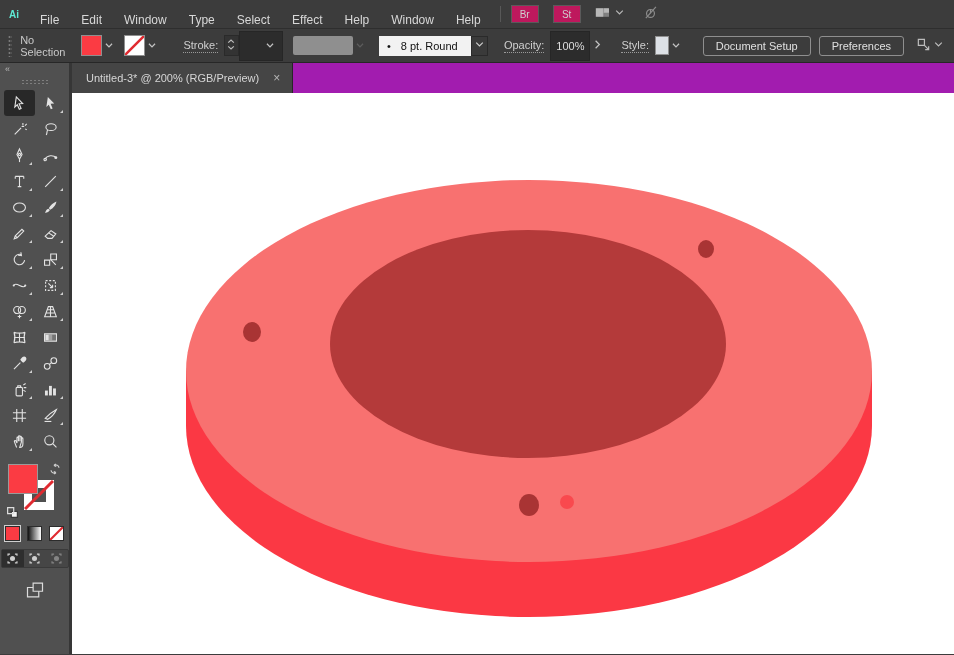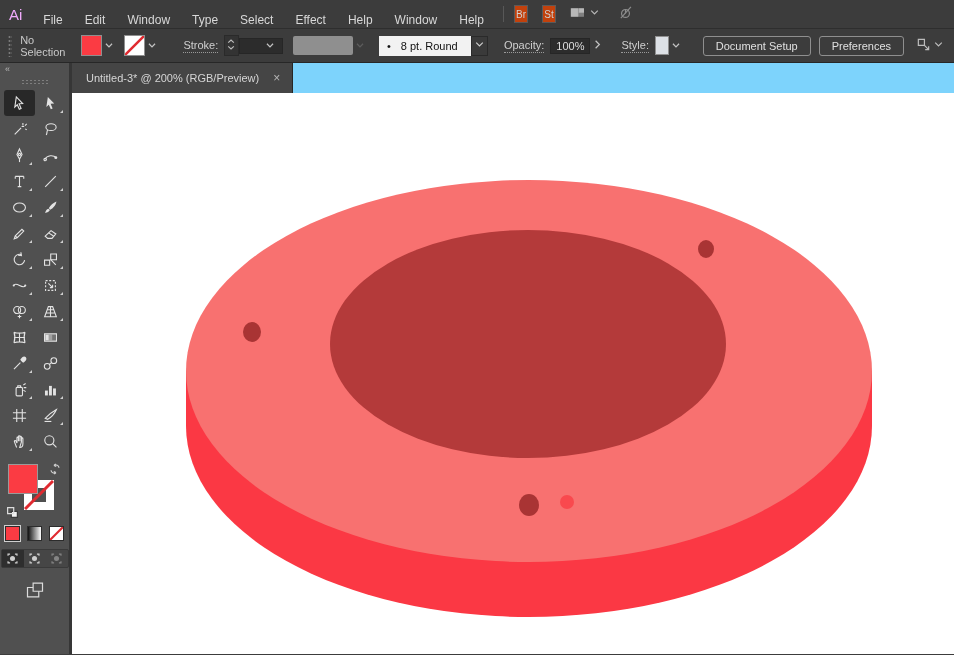--- a/index.html
+++ b/index.html
@@ -2,46 +2,46 @@
 <html><head>
 <meta charset="utf-8">
 <style>
   * { margin:0; padding:0; box-sizing:border-box; }
   html,body { width:954px; height:655px; overflow:hidden; background:#3c3c3c;
               font-family:"Liberation Sans", sans-serif; }
 
   
   .menubar { height:29px; background:#3c3c3c; display:flex; align-items:center;
              border-bottom:1px solid #2e2e2e; color:#d8d8d8; font-size:12px; }
-  .ai-logo { font-weight:normal; font-size:15px; color:#f0abfc; padding:0 10px 0 9px; }
+  .ai-logo { font-weight:bold; font-size:10px; color:#5eead4; padding:0 10px 0 9px; }
   .menu-list { display:flex; align-items:center; }
   .menu-item { padding:0 11px; cursor:default; line-height:28px;margin-top:12px; }
   .mb-sep { width:1px; height:16px; background:#585858; margin:0 10px 0 8px; }
-  .mb-btn { width:14px; height:18px; background:#c2410c; border:1px solid #5a5a5a;
+  .mb-btn { width:28px; height:18px; background:#be185d; border:1px solid #5a5a5a;
             border-radius:0; font-size:10px; color:#cfcfcf; display:flex;
             align-items:center; justify-content:center; margin-right:14px; }
   .mb-ic { display:flex; align-items:center; gap:2px; margin-right:16px; color:#b8b8b8; }
   .ic { width:15px; height:15px; stroke:currentColor; stroke-width:1.2; fill:none; }
   .ic * { vector-effect:non-scaling-stroke; }
 
   
   .controlbar { height:34px; background:#3c3c3c; border-bottom:1px solid #272727;
                 display:flex; align-items:center; padding:0 8px; color:#cfcfcf; font-size:11px; }
   .grip-v { width:6px; height:22px; margin-right:8px;
             background-image:radial-gradient(#7a7a7a 1px, transparent 1.1px);
             background-size:3px 4px; }
   .status { margin-right:16px; color:#c9c9c9; }
   .swatch-group { display:flex; align-items:center; margin-right:8px; }
   .cb-swatch { width:21px; height:21px; border:1px solid #8f8f8f; position:relative; }
   .none-diag { position:absolute; inset:0; width:100%; height:100%; }
   .chev { color:#c4c4c4; width:14px; display:flex; justify-content:center; }
   .lbl { margin:0 6px 0 16px; border-bottom:1px dotted #9a9a9a; padding-bottom:1px; }
   .stepper { width:15px; height:21px; background:#333; border:1px solid #2a2a2a;
              display:flex; align-items:center; justify-content:center; color:#bbb; }
-  .field { background:#2c2c2c; border:1px solid #262626; height:16px;
+  .field { background:#2c2c2c; border:1px solid #262626; height:30px;
            display:flex; align-items:center; color:#ddd; padding:0 5px;text-align:center; }
   .combo-weight { width:58px; justify-content:space-between; }
   .brush-preview { width:86px; height:19px; background:#8f8f8f; border-radius:2px; margin-left:10px; }
   .dim { color:#5d5d5d; }
   .brush-combo { display:flex; margin-left:12px; }
   .brush-val { width:92px; height:20px; background:#f2f2f2; color:#111;
                display:flex; align-items:center; gap:10px; padding:0 8px; }
   .brush-chev { width:17px; height:20px; background:#3a3a3a; border:1px solid #2a2a2a;
                 display:flex; align-items:center; justify-content:center; color:#ccc; }
   .op-field { width:44px; }
@@ -95,21 +95,21 @@
   .mode { width:22px; height:17px; display:flex; align-items:center; justify-content:center; color:#cfcfcf; }
   .mode.sel { background:#2e2e2e; }
   .mode .ic { width:13px; height:13px; }
   .mode.dim2 { opacity:.45; }
 
   .screen-mode { margin-top:12px; color:#dcdcdc; }
   .screen-mode .ic { width:22px; height:20px; }
 
   
   .content { flex:1; display:flex; flex-direction:column; }
-  .tabbar { height:30px; background:#7dd3fc; display:flex; align-items:flex-end; }
+  .tabbar { height:30px; background:#a21caf; display:flex; align-items:flex-end; }
   .tab { height:30px; background:#454545; border-right:1px solid #262626;
          display:flex; align-items:center; gap:14px; padding:0 12px 0 14px;
          color:#d6d6d6; font-size:11px; }
   .tab-close { color:#b5b5b5; font-size:12px; }
   .canvas { flex:1; background:#ffffff; position:relative; overflow:hidden; }
   .canvas svg { display:block; }
 </style>
 </head>
 <body>
 

